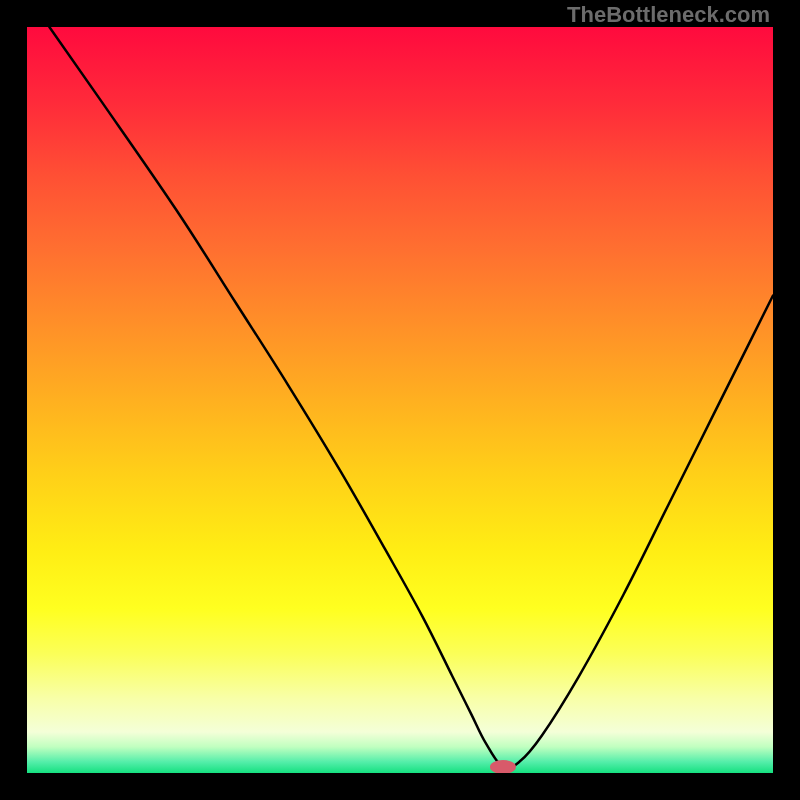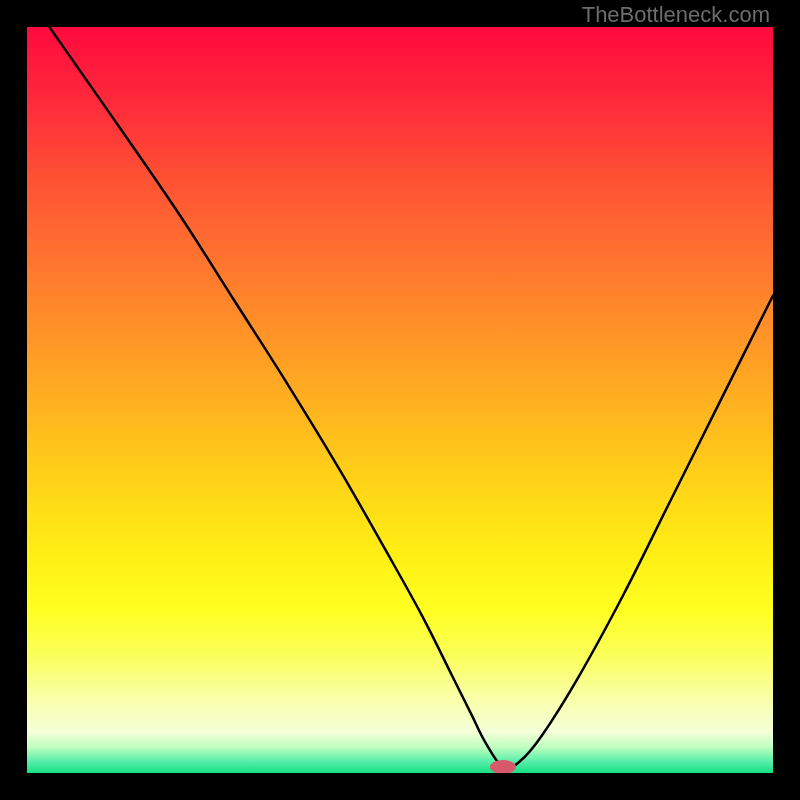--- a/index.html
+++ b/index.html
@@ -26,21 +26,21 @@
     width: 746px;
     height: 746px;
     overflow: hidden;
   }
   .watermark {
     position: absolute;
     top: 2px;
     right: 30px;
     color: #6c6c6c;
     font-size: 22px;
-    font-weight: 400;
+    font-weight: 700;
     letter-spacing: 0px;
     user-select: none;
   }
   svg { display: block; }
 </style>
 </head>
 <body>
 
 <div class="frame">
 

